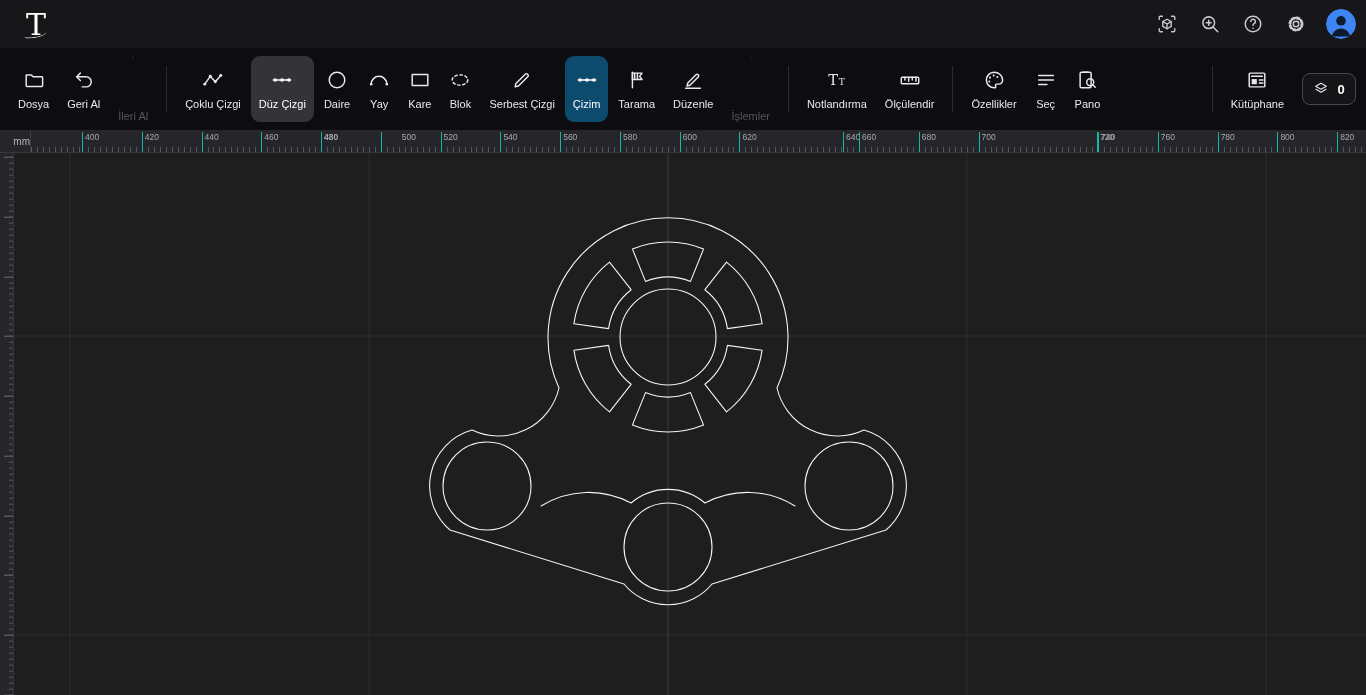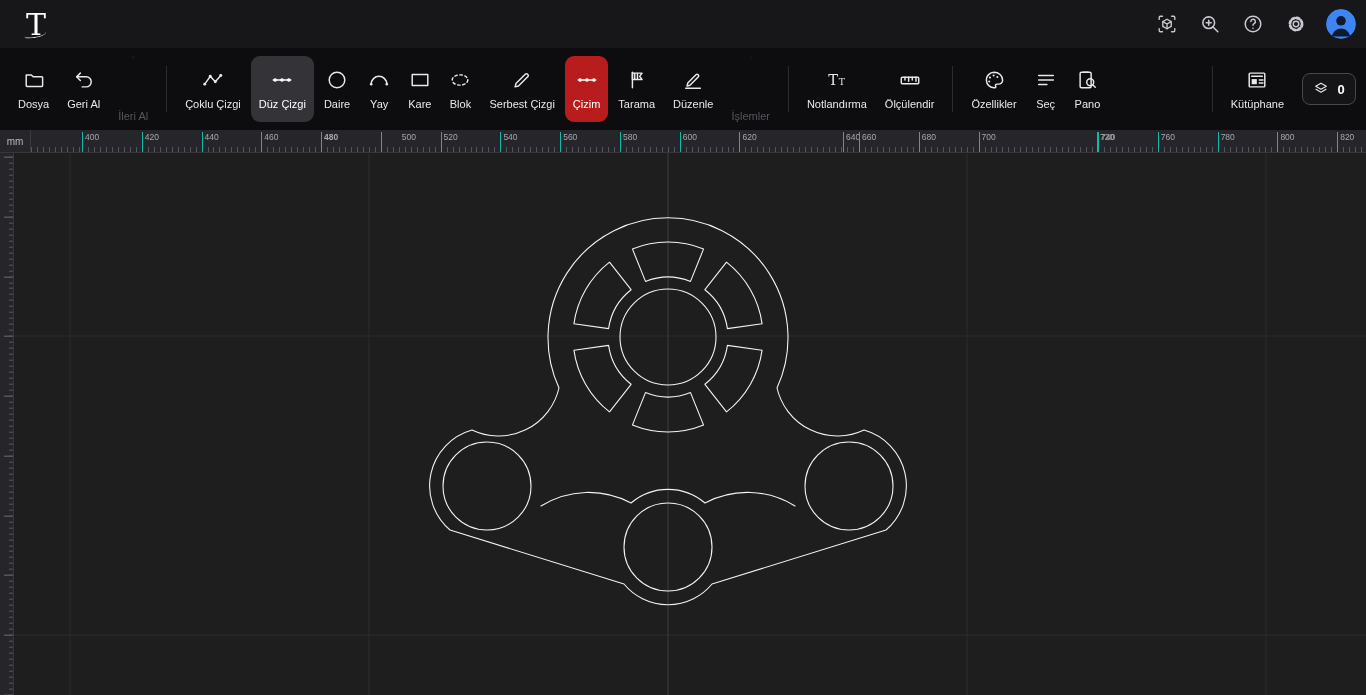--- a/index.html
+++ b/index.html
@@ -22,33 +22,33 @@
   .tb-icons{position:absolute;right:10px;top:0;height:48px;display:flex;align-items:center;gap:17px;}
   .icon-btn{width:26px;height:26px;display:flex;align-items:center;justify-content:center;color:#c9c9cf;cursor:pointer;}
   .avatar{width:30px;height:30px;border-radius:50%;overflow:hidden;cursor:pointer;}
   
   .toolbar{position:absolute;top:48px;left:0;right:0;height:82px;background:#0d0d10;z-index:5;
            display:flex;align-items:center;gap:2px;padding:0 10px;box-sizing:border-box;}
   .tool{display:flex;flex-direction:column;align-items:center;justify-content:center;
         height:66px;padding:0 8px;border-radius:9px;color:#e9e9ec;cursor:pointer;flex:none;}
   .tool .lbl{margin-top:7px;font-size:11px;white-space:nowrap;}
   .tool.active{background:#333338;color:#fff;}
-  .tool.active2{background:#b91c1c;color:#fff;}
+  .tool.active2{background:#0c4a6e;color:#fff;}
   .tool.disabled{color:#55555d;cursor:default;gap:44px;}
   .sep{width:1px;height:46px;background:#2b2b31;margin:0 8px;flex:none;}
   .sep.push{margin-left:auto;}
   .ic{width:22px;height:22px;stroke:currentColor;fill:none;stroke-width:1.6;stroke-linecap:round;stroke-linejoin:round;}
   .layers-chip{display:flex;align-items:center;justify-content:center;gap:8px;flex:none;
                width:52px;height:30px;margin-left:8px;background:#151518;border:1px solid #47474f;border-radius:8px;
                color:#e9e9ec;cursor:pointer;}
   .layers-chip .cnt{font-size:13px;font-weight:bold;color:#fff;}
   
   .corner{position:absolute;left:0;top:130px;width:30px;height:22px;background:#26262a;z-index:4;
           border-right:1px solid #3a3a40;border-bottom:1px solid #36363c;
-          display:flex;align-items:center;justify-content:center;font-size:10px;color:#b6b6be;}
+          display:flex;align-items:center;justify-content:flex-end;font-size:10px;color:#b6b6be;}
   .hruler{position:absolute;left:30px;right:0;top:130px;height:22px;background:#26262a;border-bottom:1px solid #36363c;z-index:3;overflow:hidden;}
   .hruler .minor{position:absolute;left:0;right:0;bottom:0;height:5px;
                  background:repeating-linear-gradient(90deg,#55555d 0 1px,transparent 1px 5.977px);background-position-x:52px;}
   .htick{position:absolute;bottom:0;height:20px;border-left:1px solid #14b8a6;
          padding-left:2px;font-size:8.5px;line-height:10px;color:#a6a6ae;white-space:nowrap;}
   .vruler{position:absolute;left:0;top:152px;bottom:0;width:13px;background:#26262a;border-right:1px solid #36363c;z-index:3;}
   .vruler .minor{position:absolute;top:0;bottom:0;right:0;width:4px;
                  background:repeating-linear-gradient(180deg,#55555d 0 1px,transparent 1px 5.977px);background-position-y:4.7px;}
   .vruler .major{position:absolute;top:0;bottom:0;right:0;width:9px;
                  background:repeating-linear-gradient(180deg,#6b6b73 0 1px,transparent 1px 59.77px);background-position-y:4.7px;}

